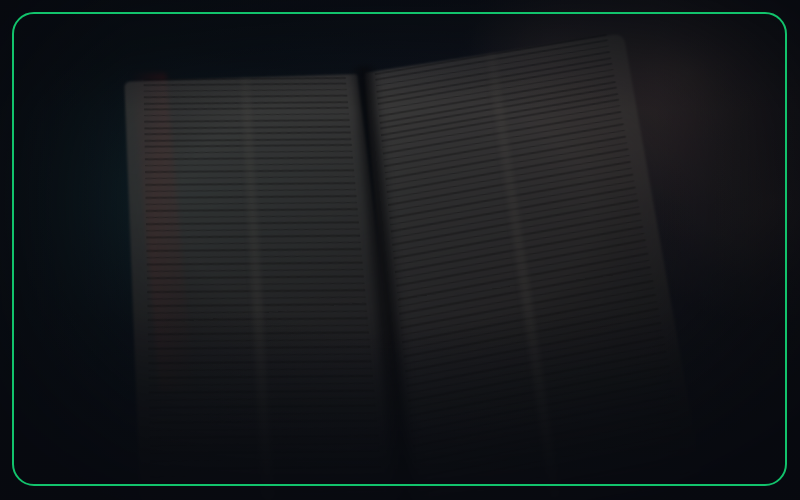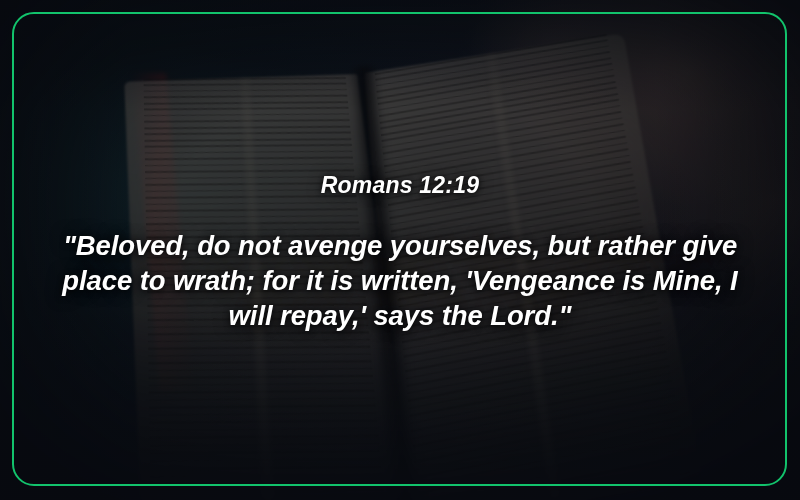--- a/index.html
+++ b/index.html
@@ -158,22 +158,16 @@
     </div>
     <div class="page-text text-right">
       <div class="col-gap" style="left:117px;"></div>
     </div>
     <div class="page-gutter"></div>
   </div>
 
   <div class="photo-layer bg-vignette"></div>
   <div class="photo-layer bg-scrim"></div>
 
-  <div class="verse-block">
-    <div id="verse-reference">Romans 12:19</div>
-    <div id="verse-text">"Beloved, do not avenge yourselves, but rather give
-place to wrath; for it is written, 'Vengeance is Mine, I
-will repay,' says the Lord."</div>
-  </div>
 
   <div id="green-frame" style="border-color: rgb(18, 195, 108);"></div>
 
 </div>
 
 </body></html>

